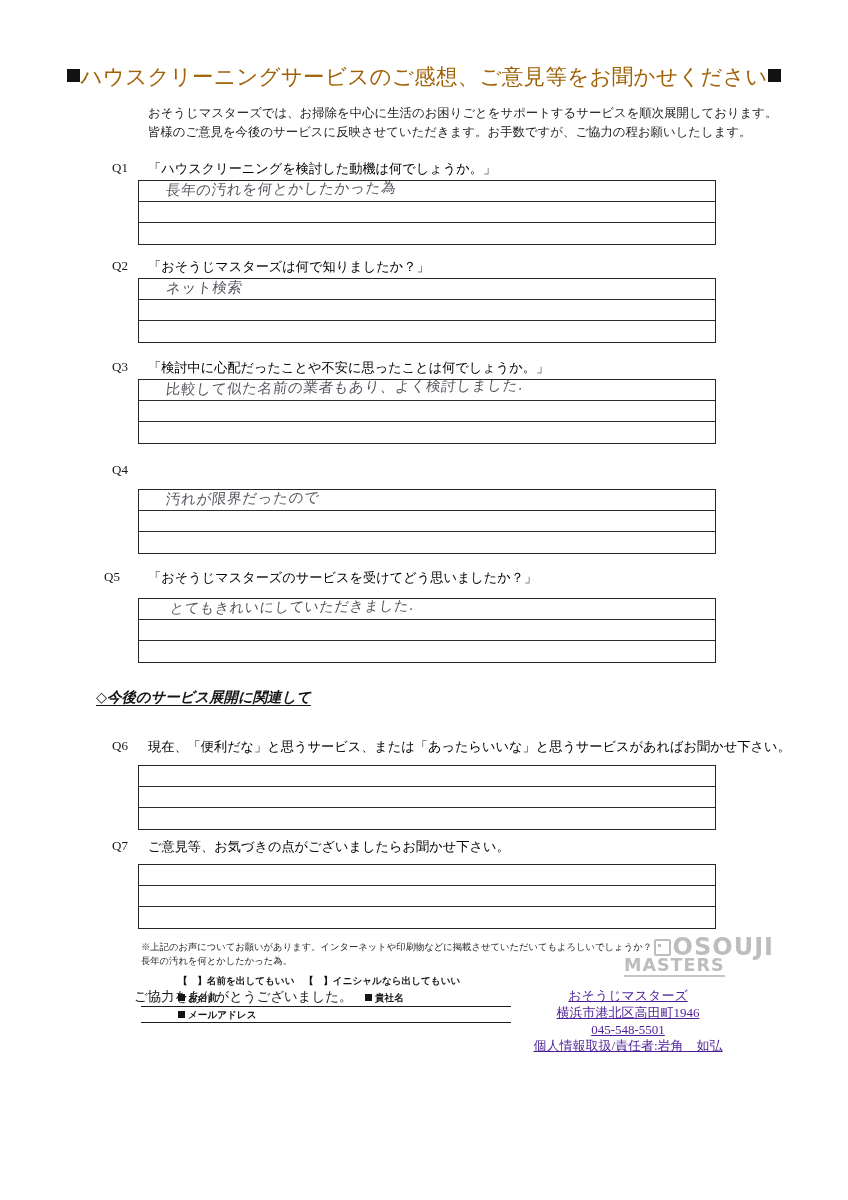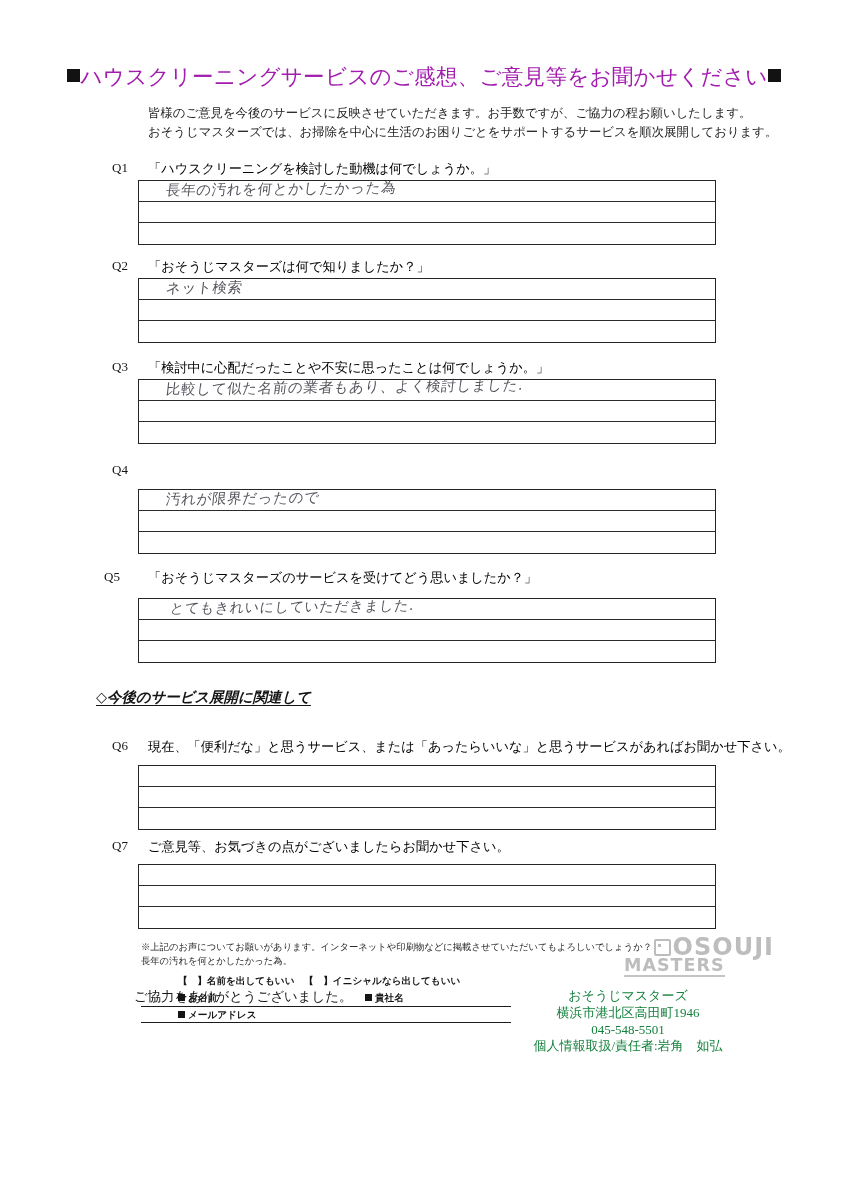--- a/index.html
+++ b/index.html
@@ -35,21 +35,21 @@
     height: 13px;
     background: #121212;
     vertical-align: 2px;
   }
   .title-text {
     display: inline-block;
     font-size: 21.5px;
     letter-spacing: 0.3px;
     font-weight: 400;
     margin: 0 1px;
-    color: #a21caf;
+    color: #a16207;
   }
 
   
   .intro {
     position: absolute;
     left: 148px;
     top: 104px;
     width: 590px;
     font-size: 12.4px;
     line-height: 19px;
@@ -196,22 +196,23 @@
     background: #bdbdbd;
   }
 
   .addr {
     position: absolute;
     left: 478px;
     width: 300px;
     text-align: center;
     font-size: 13px;
     line-height: 17.5px;
-    color: #15803d;
-    white-space: nowrap;
+    color: #4c1d95;
+    white-space: nowrap;
+    text-decoration: underline;
   }
 
   .thanks {
     position: absolute;
     left: 126px;
     top: 988px;
     font-size: 13.4px;
     color: #161616;
     white-space: nowrap;
     margin-left: 8px;
@@ -220,22 +221,22 @@
 </head>
 <body>
 
 <div class="page">
 
   <div class="title-row">
     <span class="title-sq"></span><span class="title-text">ハウスクリーニングサービスのご感想、ご意見等をお聞かせください</span><span class="title-sq"></span>
   </div>
 
   <div class="intro">
+    <div>おそうじマスターズでは、お掃除を中心に生活のお困りごとをサポートするサービスを順次展開しております。</div>
     <div>皆様のご意見を今後のサービスに反映させていただきます。お手数ですが、ご協力の程お願いしたします。</div>
-    <div>おそうじマスターズでは、お掃除を中心に生活のお困りごとをサポートするサービスを順次展開しております。</div>
   </div>
 
   <div class="q-label" style="left:112px; top:160px;">Q1</div>
   <div class="q-text" style="top:160px;">「ハウスクリーニングを検討した動機は何でしょうか。」</div>
   <div class="ans-box" style="top:180px;">
     <div class="ans-row">
       <span class="hand">長年の汚れを何とかしたかった為</span>
     </div>
     <div class="ans-row"></div>
     <div class="ans-row"></div>

